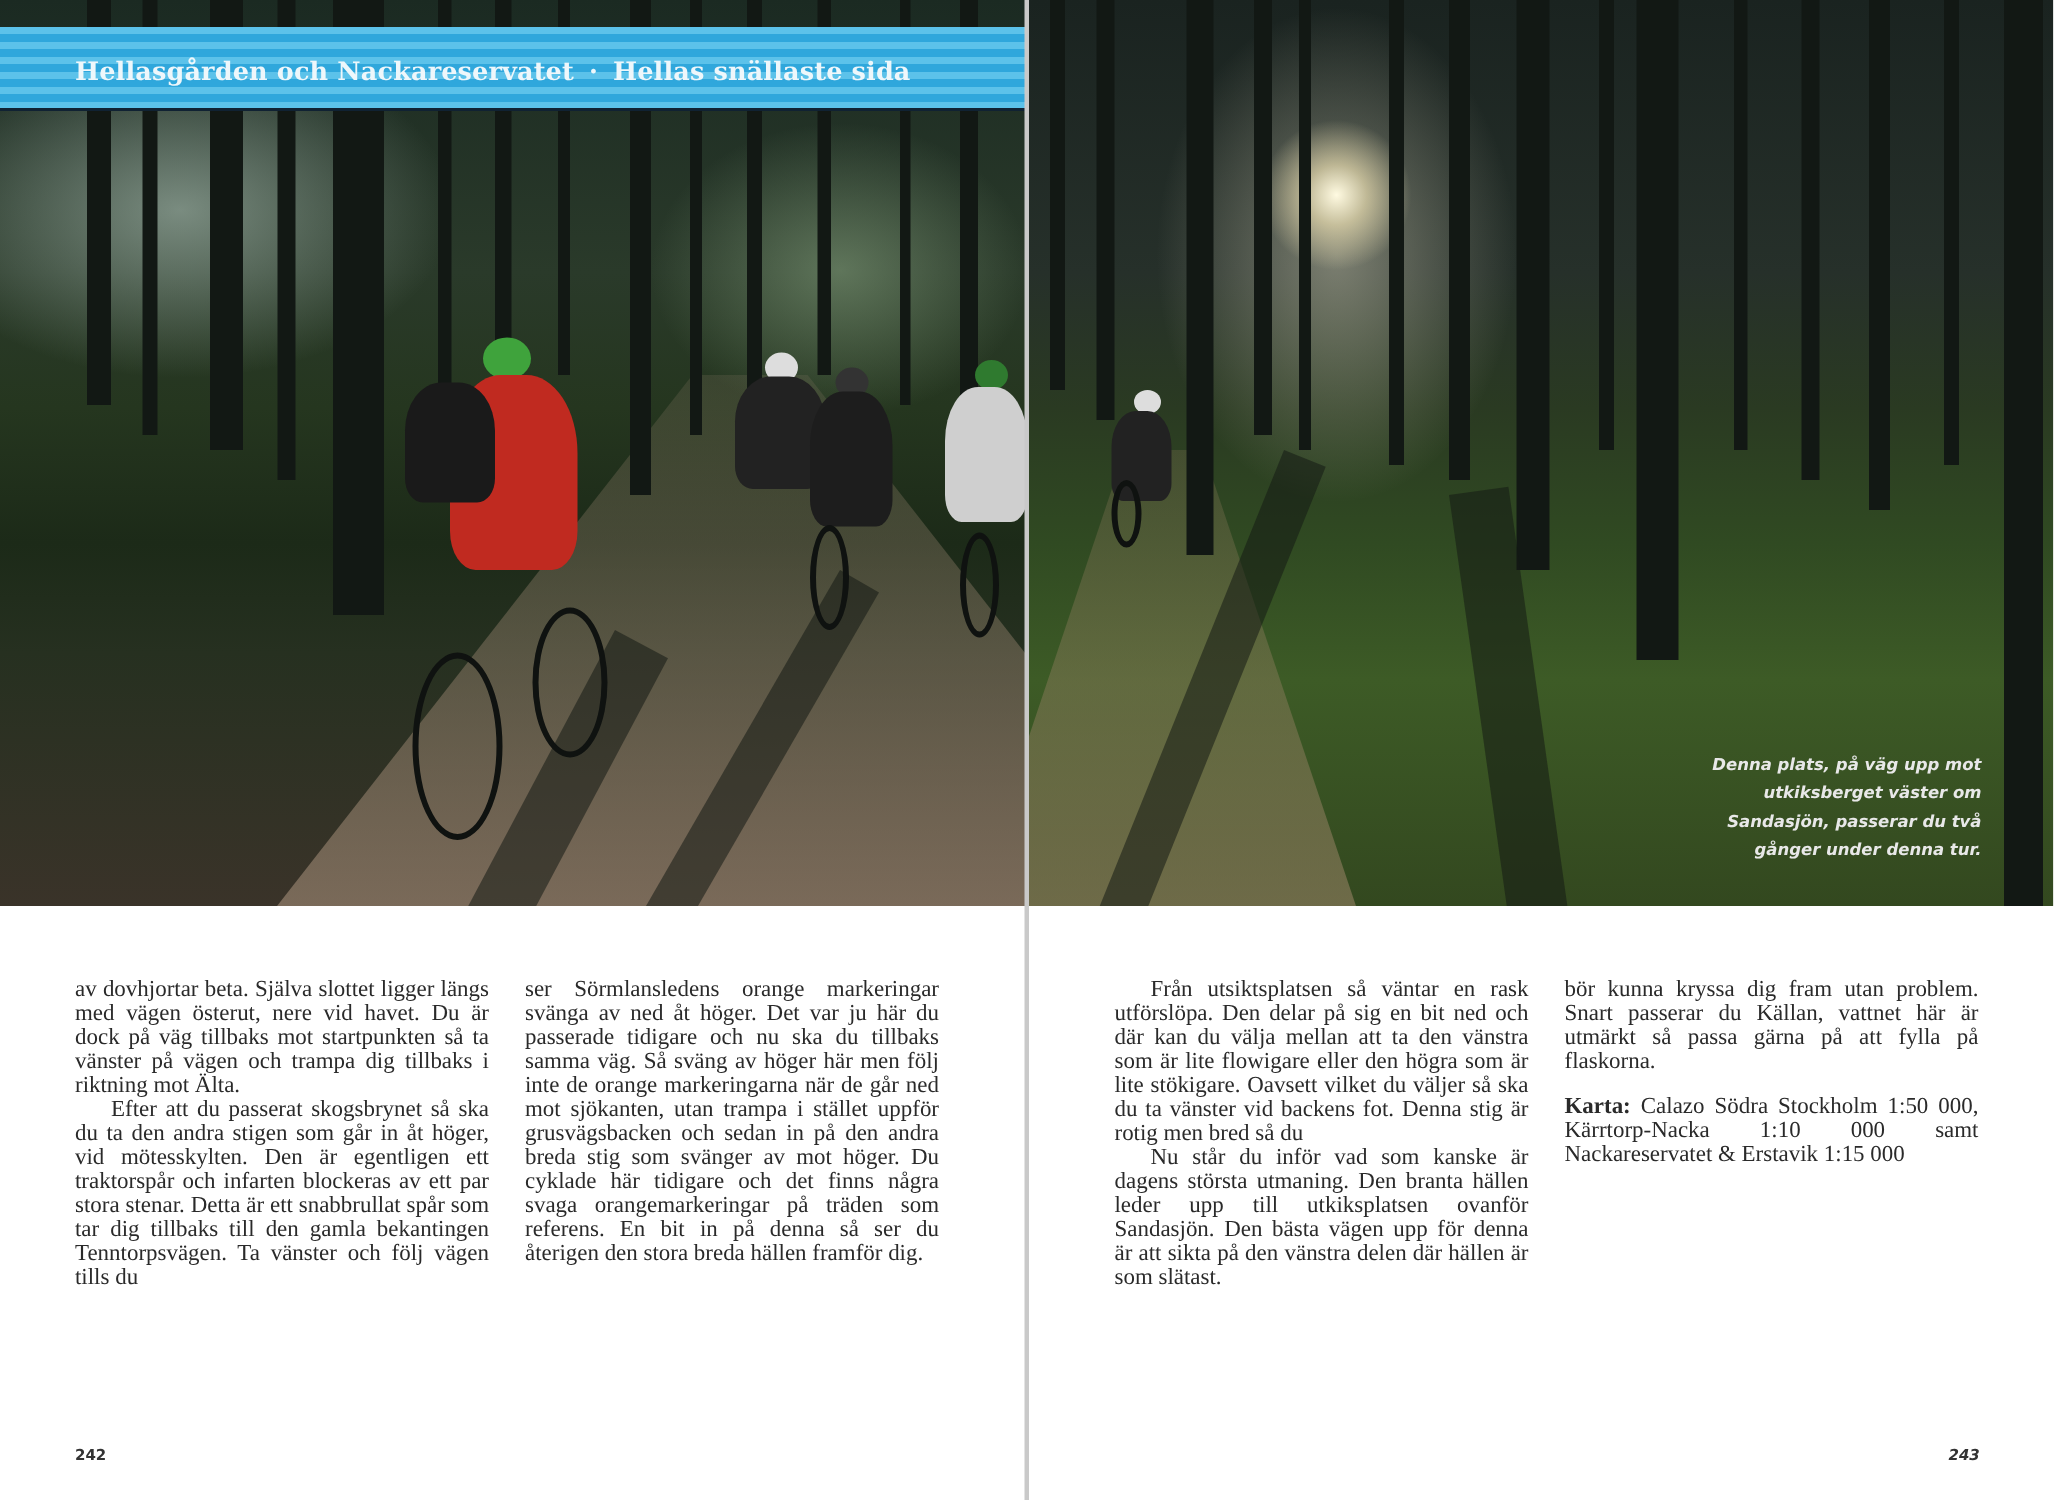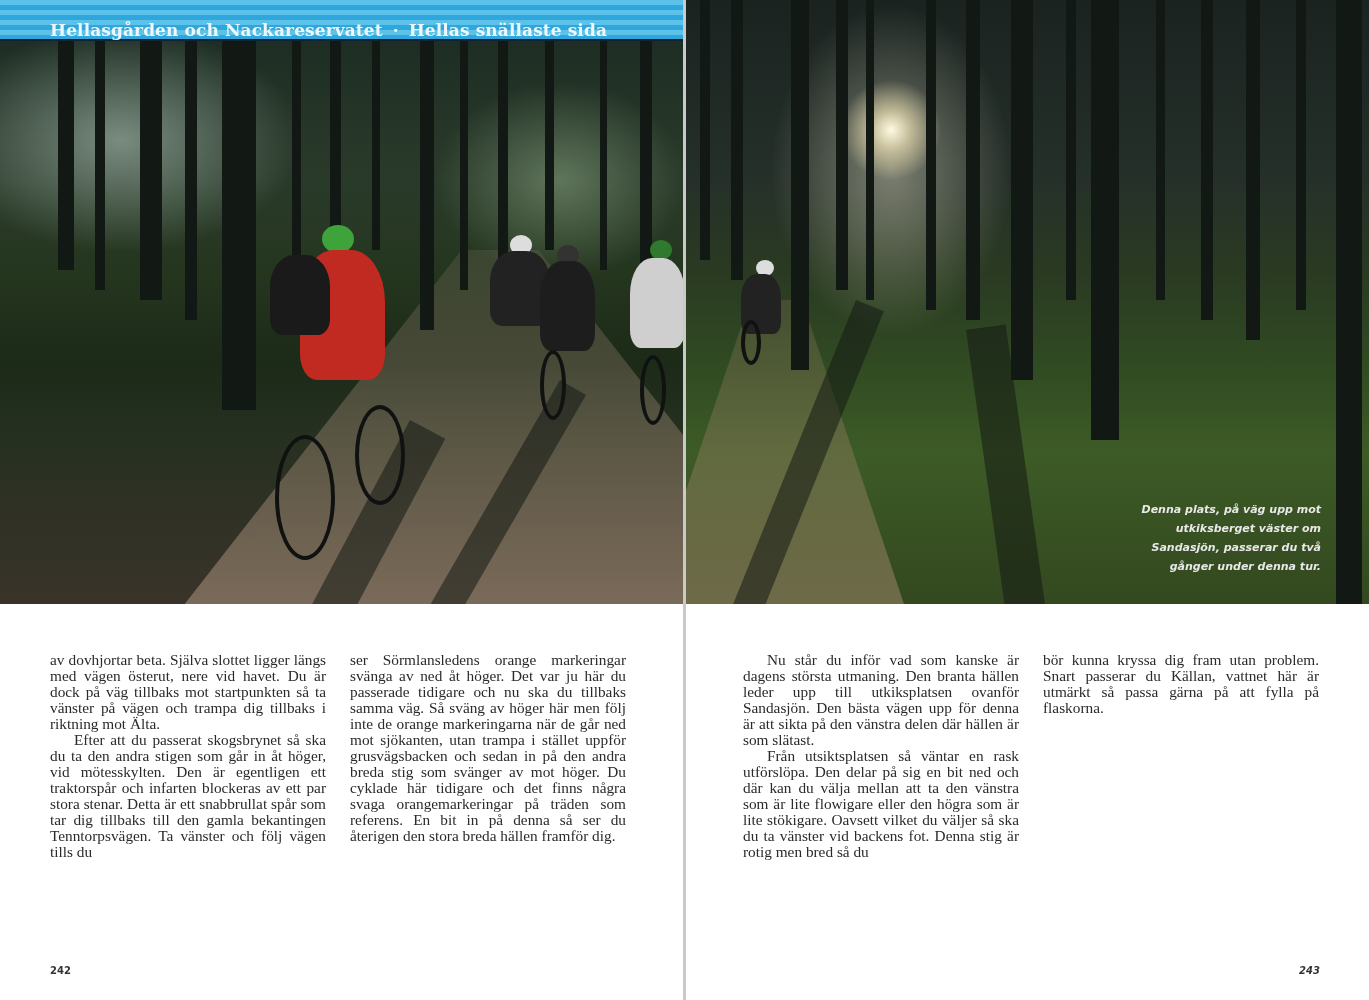--- a/index.html
+++ b/index.html
@@ -40,21 +40,21 @@
   }
   .trunk { position:absolute; top:0; background:#121814; }
   .shadow-stripe { position:absolute; background:rgba(20,25,20,0.55); transform-origin:top left; }
   .rider { position:absolute; }
   .rider .body { position:absolute; border-radius:40% 40% 20% 20%; }
   .rider .head { position:absolute; border-radius:50%; }
   .rider .wheel { position:absolute; border:4px solid #0f1210; border-radius:50%; }
 
   
   .header-band {
-    position:absolute; left:0; top:0; width:684px; height:41px; z-index:3;
+    position:absolute; left:0; top:18px; width:684px; height:56px; z-index:3;
     background: repeating-linear-gradient(180deg, #5cc2ea 0px, #5cc2ea 5px, #2fa7dc 5px, #2fa7dc 10px);
     border-bottom:2px solid #102233;
   }
   .header-title {
     position:absolute; left:50px; top:20px; font-family:"DejaVu Serif", serif; font-weight:bold;
     font-size:17px; color:#eef7fb; letter-spacing:0.1px; white-space:nowrap;
   }
   .header-title .sep { margin:0 10px; }
 
   .caption {
@@ -170,21 +170,22 @@
 <div class="caption">Denna plats, på väg upp mot utkiksberget väster om Sandasjön, passerar du två gånger under denna tur.</div>
 
 <div class="col col-1">
   <p>av dovhjortar beta. Själva slottet ligger längs med vägen österut, nere vid havet. Du är dock på väg tillbaks mot startpunkten så ta vänster på vägen och trampa dig tillbaks i riktning mot Älta.</p>
   <p class="indent">Efter att du passerat skogsbrynet så ska du ta den andra stigen som går in åt höger, vid mötesskylten. Den är egentligen ett traktorspår och infarten blockeras av ett par stora stenar. Detta är ett snabbrullat spår som tar dig tillbaks till den gamla bekantingen Tenntorpsvägen. Ta vänster och följ vägen tills du</p>
 </div>
 <div class="col col-2">
   <p>ser Sörmlansledens orange markeringar svänga av ned åt höger. Det var ju här du passerade tidigare och nu ska du tillbaks samma väg. Så sväng av höger här men följ inte de orange markeringarna när de går ned mot sjökanten, utan trampa i stället uppför grusvägsbacken och sedan in på den andra breda stig som svänger av mot höger. Du cyklade här tidigare och det finns några svaga orangemarkeringar på träden som referens. En bit in på denna så ser du återigen den stora breda hällen framför dig.</p>
 </div>
 <div class="col col-3">
+  <p class="indent">Från utsiktsplatsen så väntar en rask utförslöpa. Den delar på sig en bit ned och där kan du välja mellan att ta den vänstra som är lite flowigare eller den högra som är lite stökigare. Oavsett vilket du väljer så ska du ta vänster vid backens fot. Denna stig är rotig men bred så du</p>
   <p class="indent">Nu står du inför vad som kanske är dagens största utmaning. Den branta hällen leder upp till utkiksplatsen ovanför Sandasjön. Den bästa vägen upp för denna är att sikta på den vänstra delen där hällen är som slätast.</p>
-  <p class="indent">Från utsiktsplatsen så väntar en rask utförslöpa. Den delar på sig en bit ned och där kan du välja mellan att ta den vänstra som är lite flowigare eller den högra som är lite stökigare. Oavsett vilket du väljer så ska du ta vänster vid backens fot. Denna stig är rotig men bred så du</p>
 </div>
 <div class="col col-4">
   <p>bör kunna kryssa dig fram utan problem. Snart passerar du Källan, vattnet här är utmärkt så passa gärna på att fylla på flaskorna.</p>
+  <p class="map-ref"><b>Karta:</b> <span>Calazo Södra Stockholm 1:50 000, Kärrtorp-Nacka 1:10 000 samt Nackareservatet &amp; Erstavik 1:15 000</span></p>
 </div>
 
 <div class="page-number pn-left">242</div>
 <div class="page-number pn-right">243</div>
 
 </body></html>

